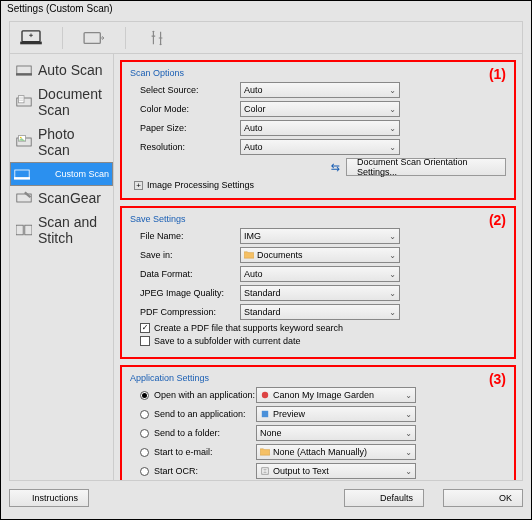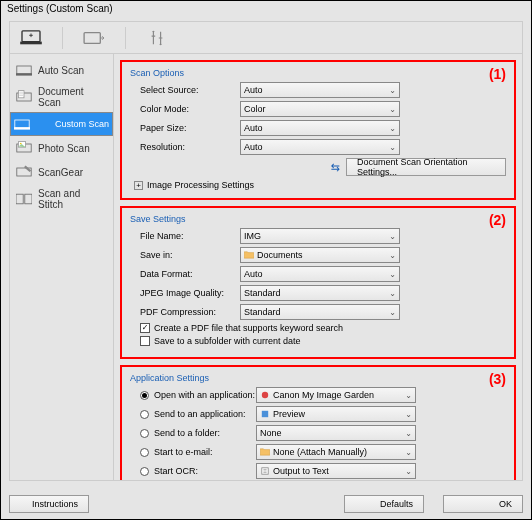--- a/index.html
+++ b/index.html
@@ -5,42 +5,42 @@
 * { box-sizing: border-box; font-family: "Segoe UI", Tahoma, sans-serif; }
 body { margin: 0; background: #fff; }
 .window { width: 532px; height: 520px; border: 1px solid #000; position: relative; background: #e5e5e5; }
 .titlebar { height: 20px; padding: 2px 6px; font-size: 10px; color: #000; }
 .inner { border: 1px solid #ccc; margin: 0 8px 8px 8px; height: 460px; display: flex; flex-direction: column; }
 .toolbar { height: 32px; border-bottom: 1px solid #ccc; display: flex; align-items: center; gap: 16px; padding: 0 10px; }
 .toolbar .ticon { width: 22px; height: 22px; display: flex; align-items: center; justify-content: center; }
 .tb-sep { width:1px; height:22px; background:#ccc; margin:0 4px; }
 .body { flex: 1; display: flex; overflow: hidden; }
 .sidebar { width: 104px; border-right: 1px solid #ccc; padding: 4px 0; }
-.sb-item { display: flex; align-items: center; gap: 6px; padding: 4px 6px; font-size: 10px; color: #333; cursor: default; min-height: 24px; }
+.sb-item { display: flex; align-items: center; gap: 6px; padding: 4px 6px; font-size: 14px; color: #333; cursor: default; min-height: 24px; }
 .sb-item.sel { background: #2b90ef; color: #fff; }
 .sb-icon { width: 16px; height: 14px; flex-shrink: 0; }
 .main { flex: 1; padding: 6px 6px 6px 6px; overflow: hidden; }
 .section { border: 2px solid #ff0000; position: relative; padding: 6px 8px 8px 8px; margin-bottom: 6px; }
 .sec-title { font-size: 9px; color: #1a5fb4; margin-bottom: 4px; }
 .row { display: flex; align-items: center; margin-bottom: 3px; min-height: 16px; }
 .lbl { width: 110px; font-size: 9px; color: #000; padding-left: 10px; }
 .sel { flex: 1; max-width: 160px; height: 16px; border: 1px solid #888; background: linear-gradient(#f6f6f6,#e6e6e6); font-size: 9px; padding: 0 3px; display: flex; align-items: center; justify-content: space-between; }
 .sel .chev { font-size: 8px; color: #555; }
 .badge { position: absolute; top: 4px; right: 8px; color: #ff0000; font-size: 14px; font-weight: bold; }
 .btn { height: 18px; border: 1px solid #999; background: linear-gradient(#f6f6f6,#e6e6e6); font-size: 9px; padding: 0 10px; display: inline-flex; align-items: center; justify-content: flex-end; }
 .btn-default { background: linear-gradient(#f6f6f6,#e6e6e6); }
 .exp { font-size: 9px; padding-left: 4px; display: flex; align-items: center; gap: 4px; }
 .plus { width: 9px; height: 9px; border: 1px solid #888; font-size: 8px; line-height: 7px; text-align: center; }
 .chk { display: flex; align-items: center; gap: 4px; font-size: 9px; padding-left: 10px; margin-bottom: 3px; }
 .chkbox { width: 10px; height: 10px; border: 1px solid #555; font-size: 8px; line-height: 8px; text-align: center; background: #fff; }
 .radio-row { display: flex; align-items: center; margin-bottom: 3px; }
 .radio { width: 9px; height: 9px; border: 1px solid #555; border-radius: 50%; margin: 0 5px 0 10px; display: flex; align-items: center; justify-content: center; background: #fff; }
 .radio.on::after { content: ""; width: 5px; height: 5px; background: #000; border-radius: 50%; }
 .rlbl { font-size: 9px; width: 102px; }
-.footer { position: absolute; bottom: 6px; left: 0; right: 0; display: flex; justify-content: space-between; padding: 0 8px; }
+.footer { position: absolute; bottom: 12px; left: 0; right: 0; display: flex; justify-content: space-between; padding: 0 8px; }
 .footer .btn { width: 80px; }
 .sel-icon { width: 10px; height: 8px; flex-shrink:0; }
 .sel-txt { flex:1; overflow:hidden; white-space:nowrap; }
 .sel.withicon { gap:3px; }
 .orient-row { display:flex; justify-content:flex-end; align-items:center; gap:6px; padding-right:0; margin-bottom:4px; }
 .arrow-ic { font-size:11px; color:#1a5fb4; }
 </style>
 </head>
 <body>
 
@@ -81,35 +81,35 @@
           <span>Auto Scan</span>
         </div>
         <div class="sb-item">
           <svg class="sb-icon" viewBox="0 0 20 16">
               <rect x="1" y="3" width="18" height="10" fill="none" stroke="#666"></rect>
               <rect x="3" y="0" width="7" height="9" fill="#fff" stroke="#999"></rect>
               <path d="M4 2h5M4 4h5M4 6h5" stroke="#bbb" stroke-width="0.7"></path>
             </svg>
           <span>Document Scan</span>
         </div>
-        <div class="sb-item sel">
-          <svg class="sb-icon" viewBox="0 0 20 16">
-              <rect x="1" y="3" width="18" height="10" fill="none" stroke="#fff"></rect>
-              <rect x="0" y="12" width="20" height="3" fill="#fff"></rect>
-            </svg>
-          <span>Custom Scan</span>
-        </div>
         <div class="sb-item">
           <svg class="sb-icon" viewBox="0 0 20 16">
               <rect x="1" y="3" width="18" height="10" fill="none" stroke="#666"></rect>
               <rect x="3" y="0" width="9" height="7" fill="#fff" stroke="#999"></rect>
               <circle cx="6" cy="2.5" r="1" fill="#e6c100"></circle>
               <path d="M3 6 L7 3 L12 7" fill="#9c9"></path>
             </svg>
           <span>Photo Scan</span>
+        </div>
+        <div class="sb-item sel">
+          <svg class="sb-icon" viewBox="0 0 20 16">
+              <rect x="1" y="3" width="18" height="10" fill="none" stroke="#fff"></rect>
+              <rect x="0" y="12" width="20" height="3" fill="#fff"></rect>
+            </svg>
+          <span>Custom Scan</span>
         </div>
         <div class="sb-item">
           <svg class="sb-icon" viewBox="0 0 20 16">
               <rect x="1" y="3" width="18" height="10" fill="none" stroke="#666"></rect>
               <path d="M12 0 L19 6 L17 8 L10 2 Z" fill="#888"></path>
             </svg>
           <span>ScanGear</span>
         </div>
         <div class="sb-item">
           <svg class="sb-icon" viewBox="0 0 20 16">

